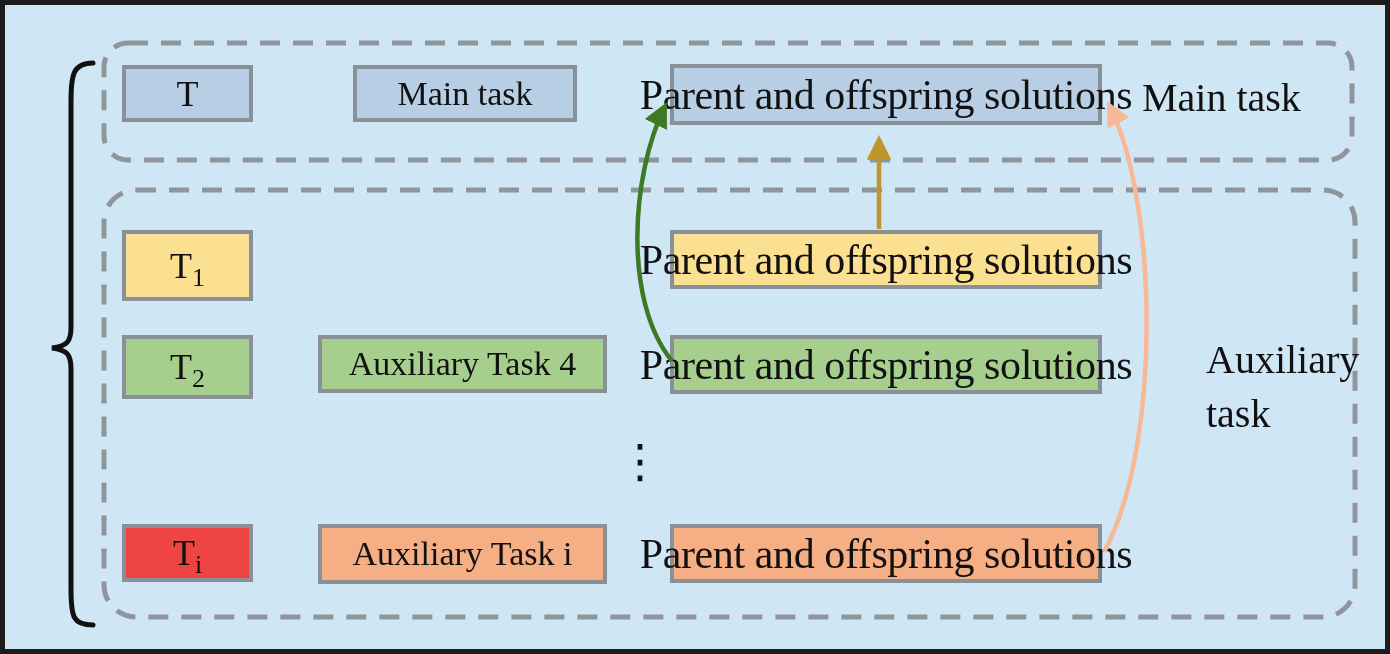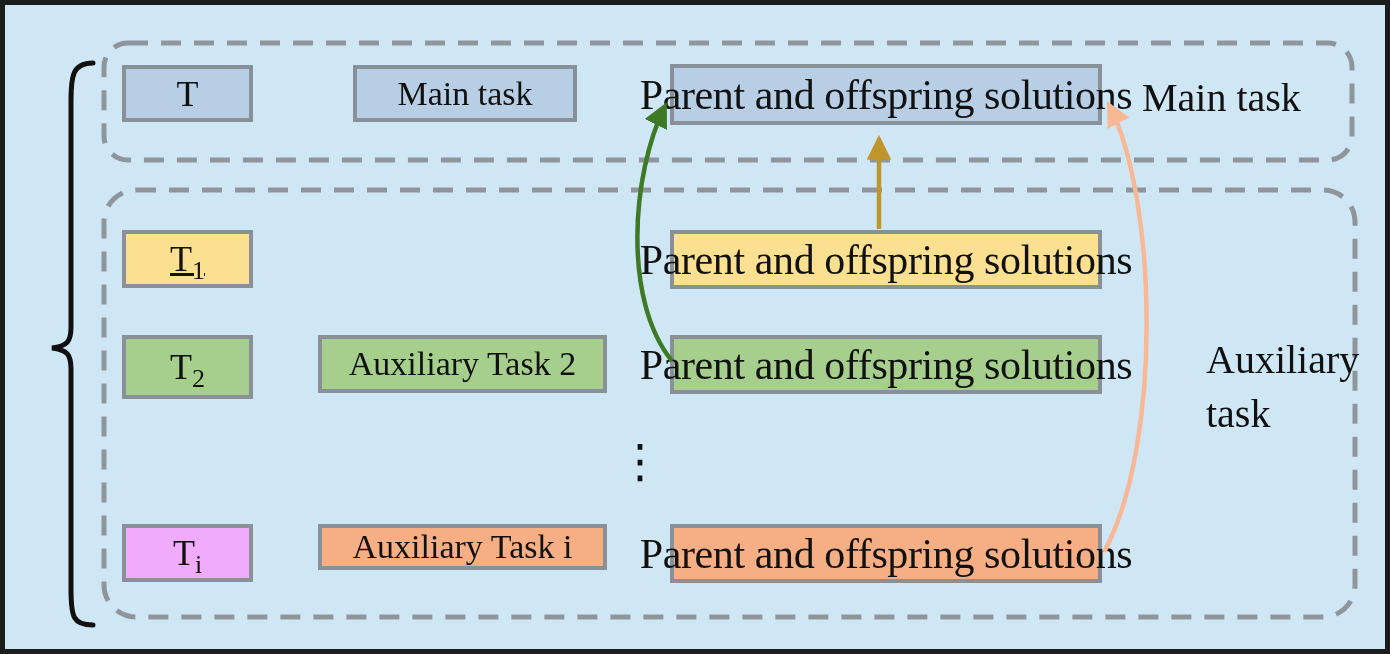--- a/index.html
+++ b/index.html
@@ -58,49 +58,49 @@
     <span>T</span>
   </div>
   <div class="box task-name main" style="left: 348px; top: 60px; height: 57px; background-color: rgb(183, 206, 229);">
     <span>Main task</span>
   </div>
   <div class="box solutions" style="left: 665px; top: 59px; height: 61px; background-color: rgb(183, 206, 229);">
     <span>Parent and offspring solutions</span>
   </div>
   <div class="group-label" style="left:1137px; top:66px;">Main task</div>
 
-  <div class="box task-id" style="left: 117px; top: 225px; height: 58px; background-color: rgb(252, 224, 146); text-decoration: underline;">
+  <div class="box task-id" style="left: 117px; top: 225px; height: 71px; background-color: rgb(252, 224, 146);">
     <span>
       <span>T</span><sub>1</sub>
     </span>
   </div>
   <div class="box solutions" style="left: 665px; top: 225px; height: 59px; background-color: rgb(252, 224, 146);">
     <span>Parent and offspring solutions</span>
   </div>
 
   <div class="box task-id" style="left: 117px; top: 330px; height: 64px; background-color: rgb(166, 207, 141);">
     <span>
       <span>T</span><sub>2</sub>
     </span>
   </div>
   <div class="box task-name" style="left: 313px; top: 330px; height: 58px; background-color: rgb(166, 207, 141);">
-    <span>Auxiliary Task 2</span>
+    <span>Auxiliary Task 4</span>
   </div>
   <div class="box solutions" style="left: 665px; top: 330px; height: 59px; background-color: rgb(166, 207, 141);">
     <span>Parent and offspring solutions</span>
   </div>
 
   <div class="ellipsis">⋮</div>
 
-  <div class="box task-id" style="left: 117px; top: 519px; height: 58px; background-color: #f0abfc;">
+  <div class="box task-id" style="left: 117px; top: 519px; height: 58px; background-color: #ef4444;">
     <span>
       <span>T</span><sub>i</sub>
     </span>
   </div>
-  <div class="box task-name" style="left: 313px; top: 519px; height: 46px; background-color: rgb(246, 174, 133);">
+  <div class="box task-name" style="left: 313px; top: 519px; height: 60px; background-color: rgb(246, 174, 133);">
     <span>Auxiliary Task i</span>
   </div>
   <div class="box solutions" style="left: 665px; top: 519px; height: 59px; background-color: rgb(246, 174, 133);">
     <span>Parent and offspring solutions</span>
   </div>
 
   <div class="group-label" style="left:1157px; top:328px;margin-left:44px;">
     <div>Auxiliary</div>
     <div>task</div>
   </div>

